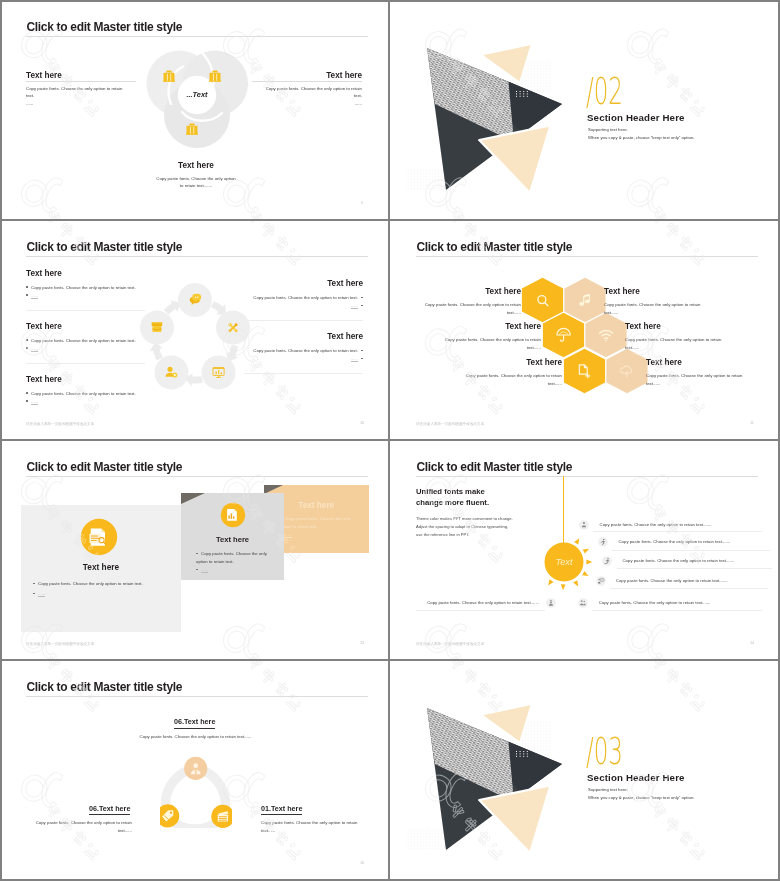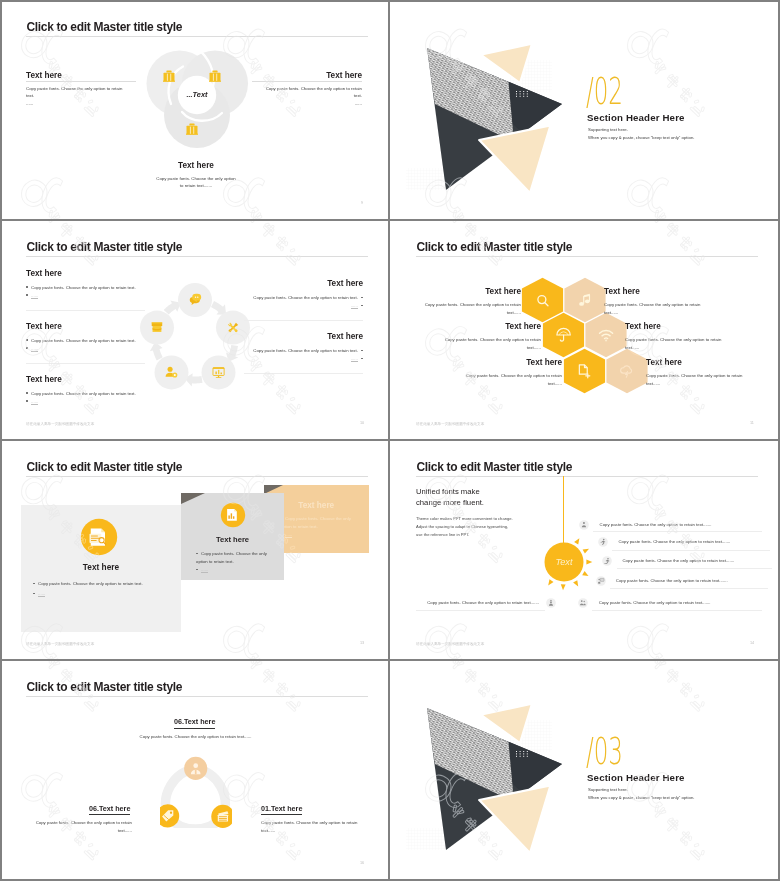--- a/index.html
+++ b/index.html
@@ -21,21 +21,21 @@
   .bul.rtl{text-align:right;}
   .bul.rtl .dot{margin:0 0 0.6px 3.5px;}
   .uline{border-bottom:0.7px solid #bbb;color:#bbb;}
   .card{position:absolute;}
   .card.c1{background:#F0F0F0;}
   .card.c2{background:#DCDCDC;}
   .card.c3{background:#F4CF9B;}
   .fold{position:absolute;width:0;height:0;border-style:solid;border-color:#6F6A64 transparent transparent transparent;}
   .c3t, .c3t .uline{color:#FAE3C2 !important;border-color:#FAE3C2 !important;}
   .c3t .dot{background:#FAE3C2 !important;}
-  .lead{position:absolute;font-weight:normal;color:#231f20;font-size:7.7px;white-space:nowrap;}
+  .lead{position:absolute;font-weight:bold;color:#231f20;font-size:7.7px;white-space:nowrap;}
   .para{position:absolute;color:#4a4a4a;font-size:4.1px;white-space:nowrap;}
   .stem{position:absolute;background:#F9B81B;}
   .rowtxt{position:absolute;color:#404040;font-size:4.3px;white-space:nowrap;}
   .th3{position:absolute;font-weight:bold;color:#231f20;font-size:7.2px;white-space:nowrap;border-bottom:0.8px solid #333;padding-bottom:1.5px;}
   .wm{position:absolute;left:0;top:0;z-index:9;pointer-events:none;mix-blend-mode:luminosity;opacity:0.55;}
   .secnum{position:absolute;color:#EFBB28;font-size:37px;font-weight:300;line-height:37px;transform:scaleX(0.62);transform-origin:0 0;white-space:nowrap;font-family:"DejaVu Sans",sans-serif;}
   .sechead{position:absolute;color:#231f20;font-size:9.7px;font-weight:bold;letter-spacing:0.15px;white-space:nowrap;}
   .secsub{position:absolute;color:#3b3b3b;font-size:4.3px;}
 </style>
 </head>

